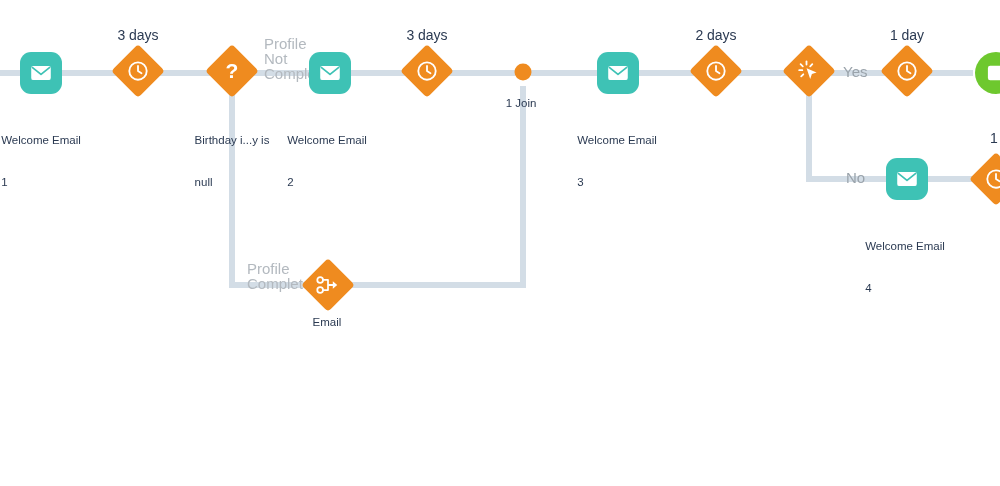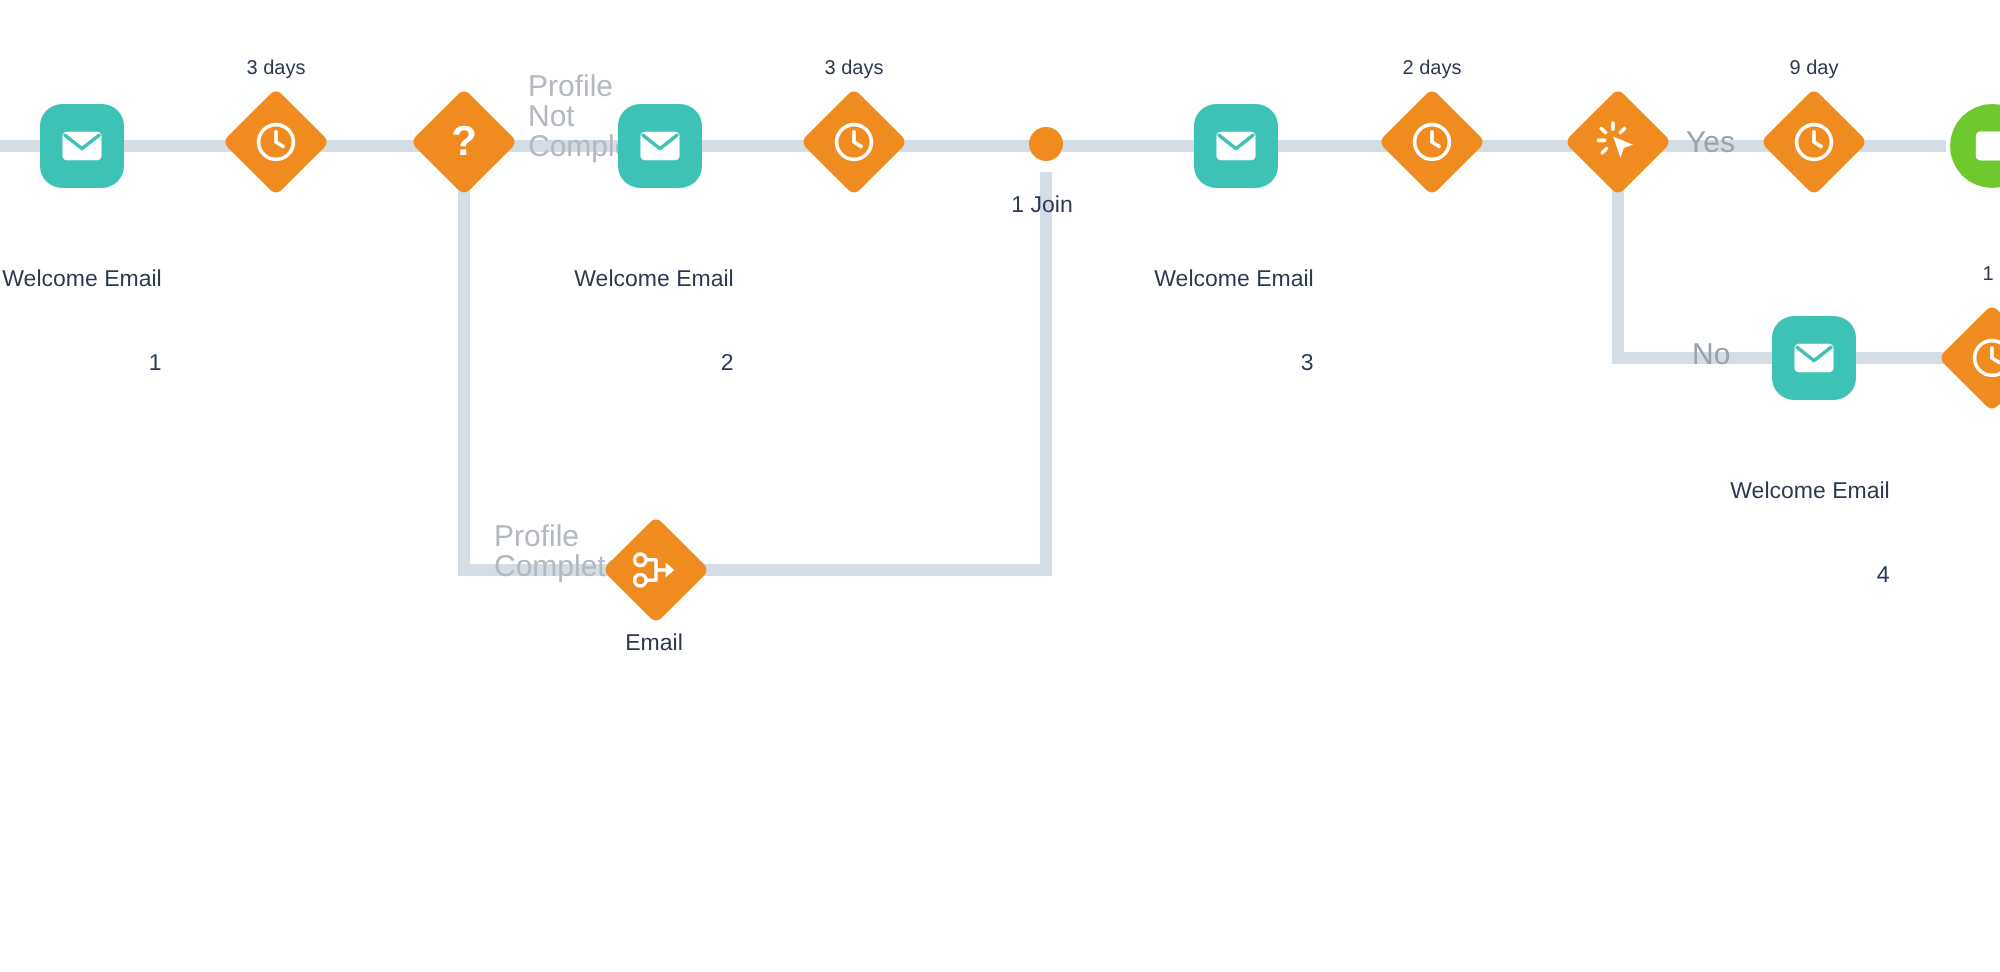--- a/index.html
+++ b/index.html
@@ -61,32 +61,32 @@
     width: 42px;
     height: 42px;
     border-radius: 50%;
     background: #6ec82e;
   }
 
   
   .lbl {
     position: absolute;
     transform: translateX(-50%);
-    text-align: right;
+    text-align: left;
     color: #2b3a52;
     font-size: 11.5px;
     line-height: 14px;
     white-space: pre;
   }
   .lbl-top {
     position: absolute;
     transform: translateX(-50%);
     text-align: center;
     color: #2b3a52;
-    font-size: 10px;
+    font-size: 14px;
     line-height: 14px;
     white-space: pre;
   }
   .lbl-branch {
     position: absolute;
     color: #b3b9bf;
     font-size: 15px;
     line-height: 15px;
     white-space: pre;
   }
@@ -117,21 +117,21 @@
   <div class="conn h" style="left:349px; top:282px; width:177px;"></div>
   <div class="conn v" style="left:520px; top:86px;  height:200px;"></div>
 
   <div class="conn v" style="left:806px; top:90px;  height:90px;"></div>
   <div class="conn h" style="left:806px; top:176px; width:80px;"></div>
   <div class="conn h" style="left:928px; top:176px; width:45px;"></div>
 
   <div class="lbl-top" style="left:138px; top:28px;">3 days</div>
   <div class="lbl-top" style="left:427px; top:28px;">3 days</div>
   <div class="lbl-top" style="left:716px; top:28px;">2 days</div>
-  <div class="lbl-top" style="left:907px; top:28px;">9 day</div>
+  <div class="lbl-top" style="left:907px; top:28px;">1 day</div>
   <div class="lbl-top" style="left:994px; top:131px;">1</div>
 
   <div class="node node-email" style="left:41px; top:73px;">
     <span>
       <svg width="22" height="16" viewBox="0 0 24 18">
           <rect x="1" y="1" width="22" height="16" rx="2.5" fill="#ffffff"></rect>
           <path d="M2.5 3 L12 10.5 L21.5 3" stroke="#3ec2b5" stroke-width="2" fill="none" stroke-linecap="round" stroke-linejoin="round"></path>
         </svg>
     </span>
   </div>
@@ -148,20 +148,24 @@
         </svg>
     </span>
   </div>
 
   <div class="node node-diamond" style="left:232px; top:71px;">
     <span class="glyph">
       <svg width="22" height="24" viewBox="0 0 18 24">
           <text x="9" y="18.5" font-family="Liberation Sans, sans-serif" font-size="21" font-weight="bold" fill="#ffffff" text-anchor="middle">?</text>
         </svg>
     </span>
+  </div>
+  <div class="lbl" style="left:232px; top:105px;">
+    <div>Birthday i...y is</div>
+    <div>null</div>
   </div>
 
   <div class="lbl-branch" style="left:264px; top:36px;">Profile
 Not
 Complete</div>
 
   <div class="node node-email" style="left:330px; top:73px;">
     <span>
       <svg width="22" height="16" viewBox="0 0 24 18">
           <rect x="1" y="1" width="22" height="16" rx="2.5" fill="#ffffff"></rect>

